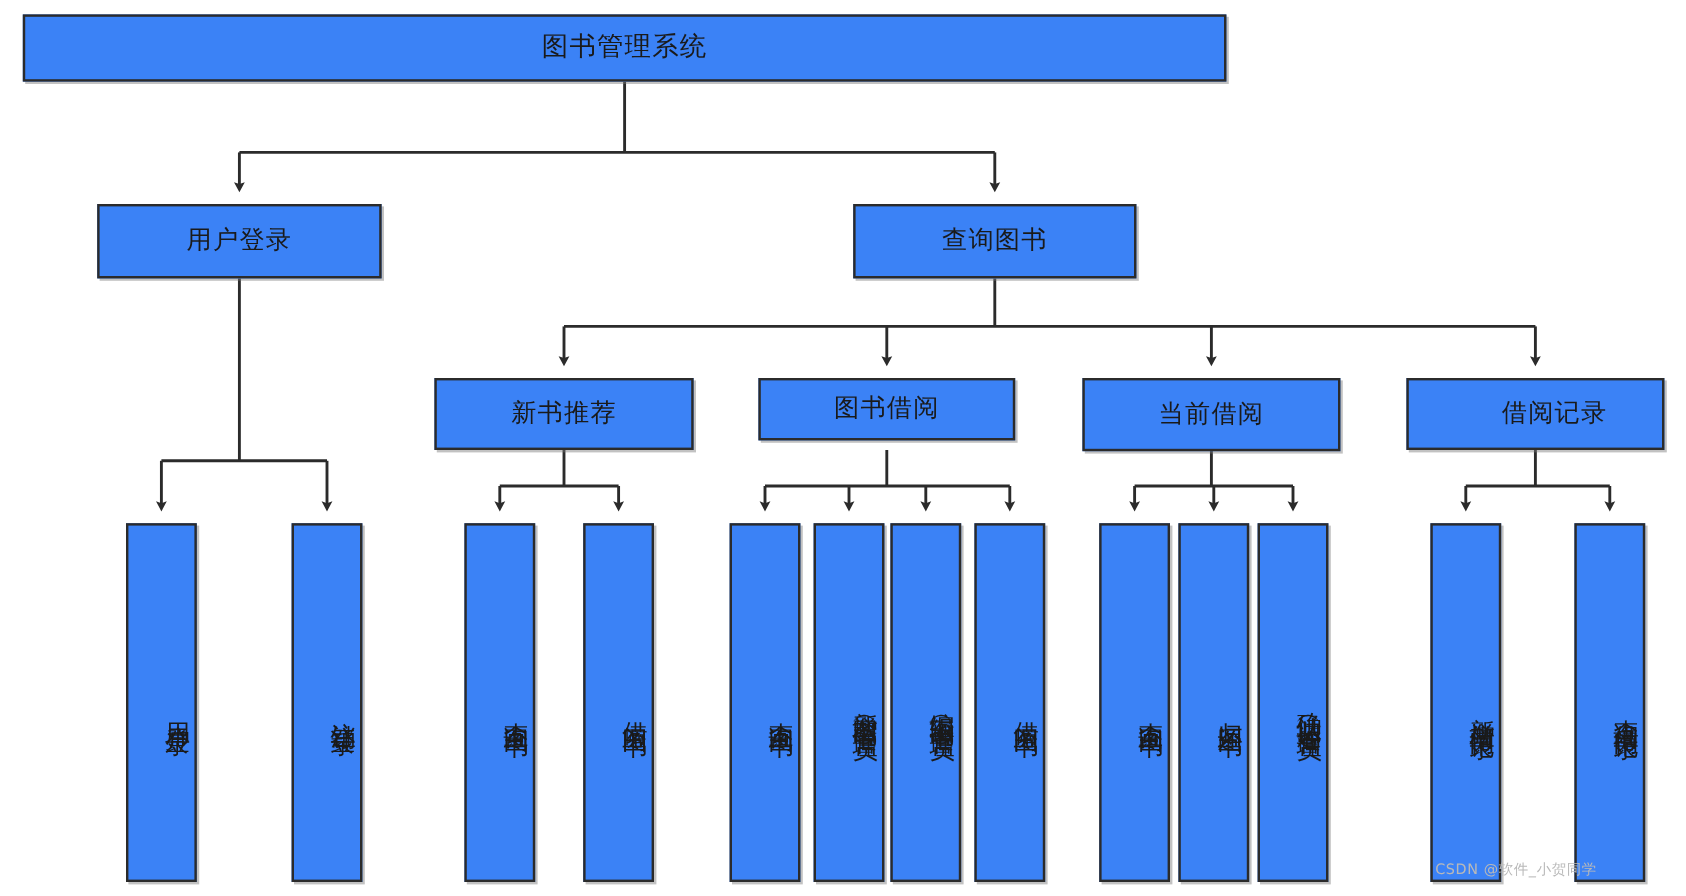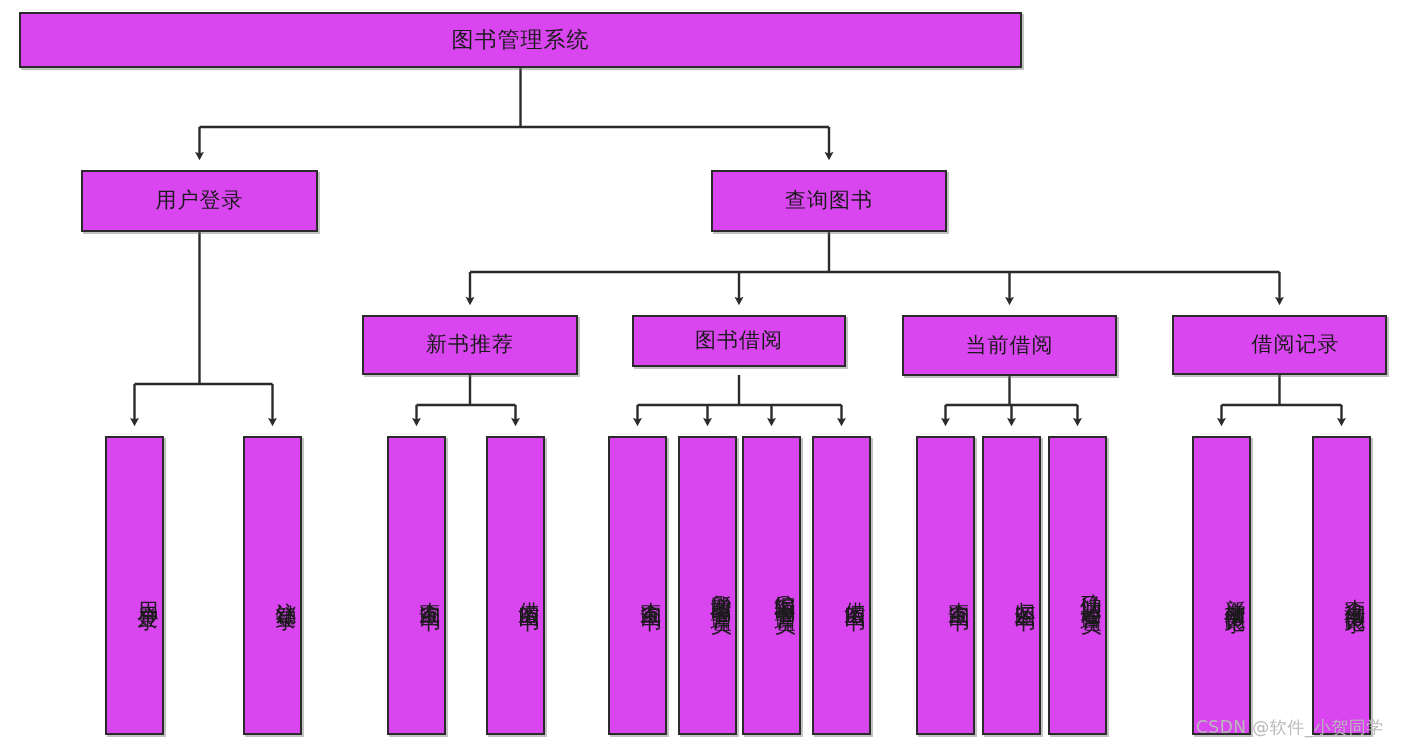--- a/index.html
+++ b/index.html
@@ -21,21 +21,21 @@
     position: absolute;
     left: 0;
     top: 0;
     width: 1405px;
     height: 747px;
     pointer-events: none;
   }
   .node {
     position: absolute;
     box-sizing: border-box;
-    background: #d946ef;
+    background: #3b82f6;
     border: 2px solid #2b2b2b;
     box-shadow: 2px 2px 0 rgba(120,120,120,0.45);
     display: flex;
     align-items: center;
     justify-content: center;
     color: #1a1a1a;
   }
   .node.horiz {
     font-size: 21px;
     letter-spacing: 1px;
@@ -54,21 +54,21 @@
     justify-content: center;
   }
   .node.vert .vlabel {
     writing-mode: vertical-rl;
     text-orientation: upright;
     display: block;
     white-space: nowrap;
   }
   .watermark {
     position: absolute;
-    font-size: 17px;
+    font-size: 12px;
     color: #b9b9b9;
     letter-spacing: 0.5px;
     white-space: nowrap;
     user-select: none;
   }
 </style>
 </head>
 <body>
 
 <div id="canvas">

